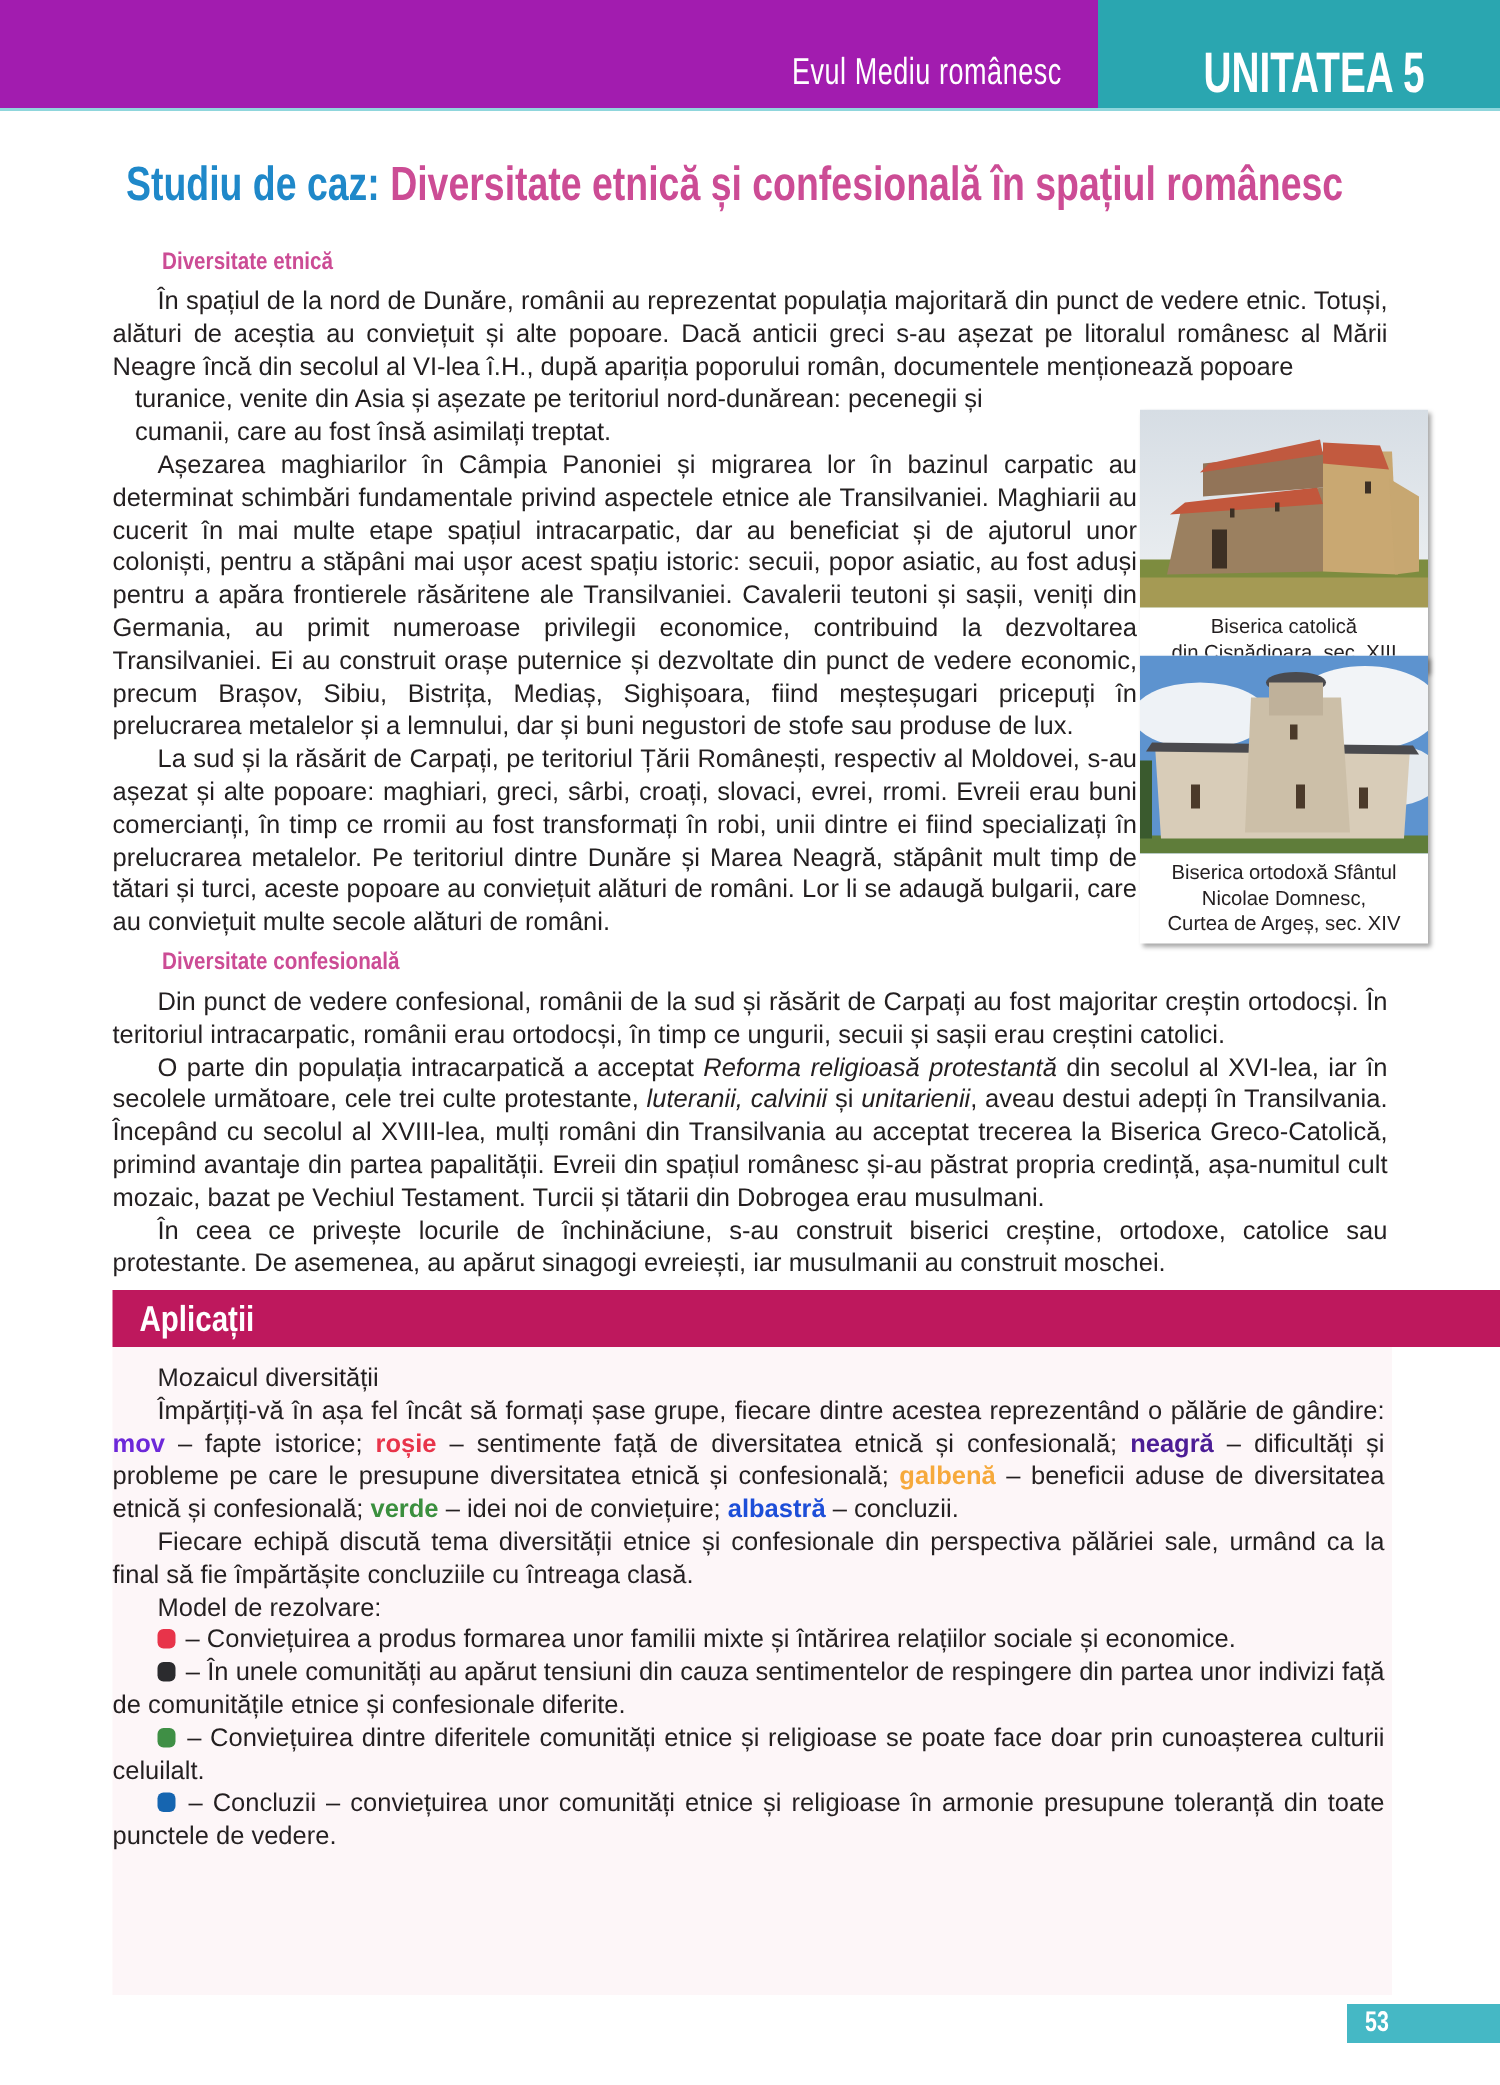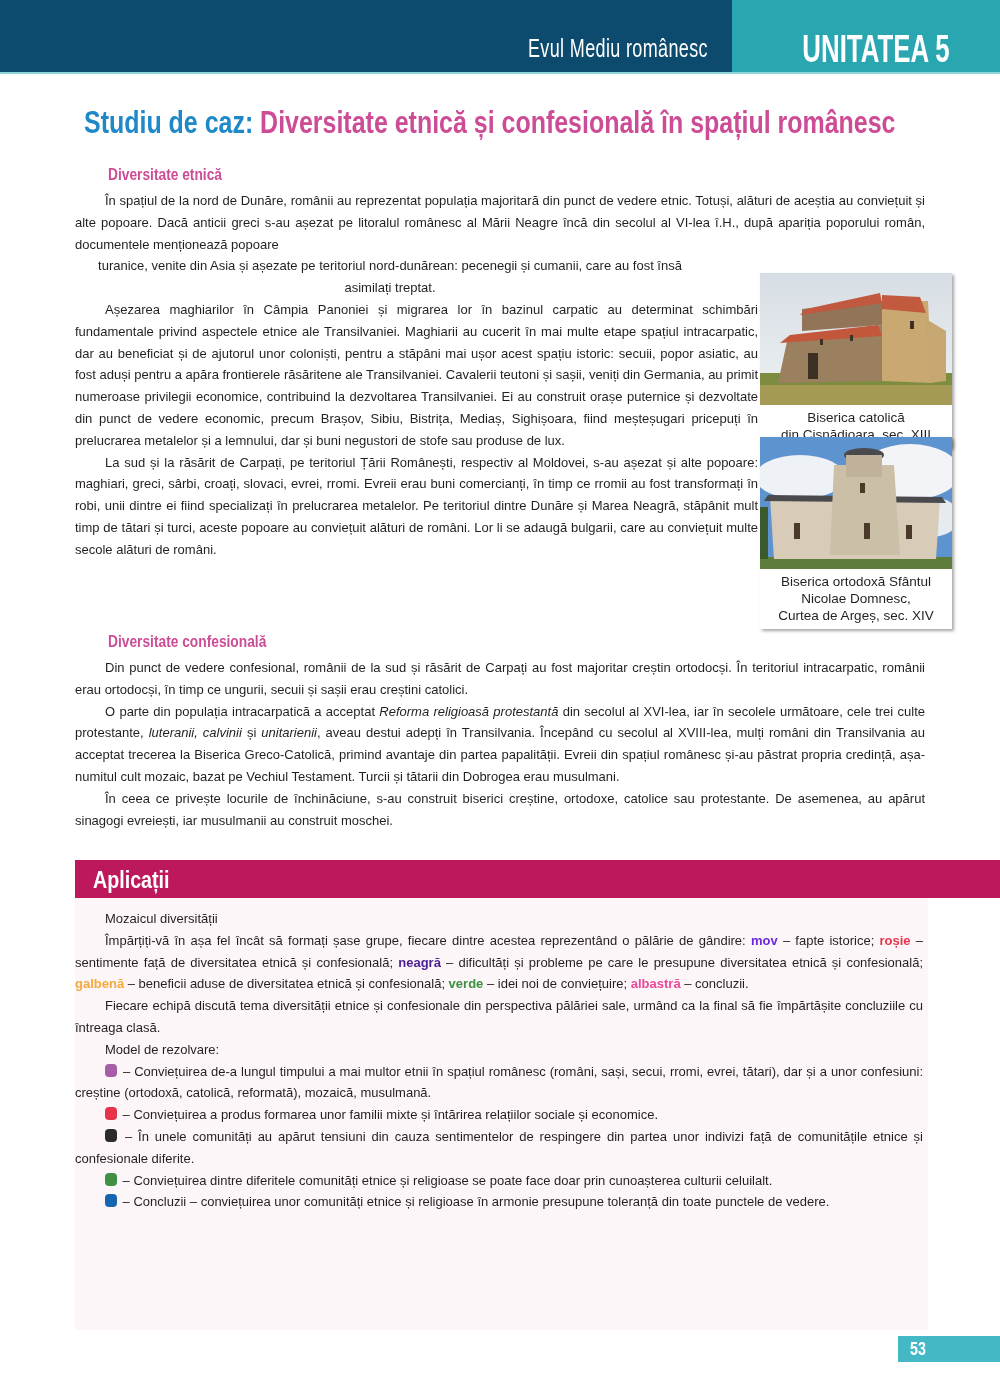--- a/index.html
+++ b/index.html
@@ -1,48 +1,48 @@
 <!DOCTYPE html>
 <html><head>
 <meta charset="utf-8">
 <style>
   html, body { margin:0; padding:0; }
   body { width:1000px; height:1390px; background:#ffffff; position:relative; overflow:hidden;
          font-family:"Liberation Sans", "DejaVu Sans", sans-serif; color:#231f20; }
-  .header { position:absolute; left:0; top:0; width:1000px; height:72px; background:#0c4a6e; }
+  .header { position:absolute; left:0; top:0; width:1000px; height:72px; background:#a21caf; }
   .header .unit-box { position:absolute; right:0; top:0; width:268px; height:72px; background:#2aa6b0; }
   .header .underline { position:absolute; left:0; top:72px; width:1000px; height:2px; background:#8fd6dc; }
   .header .chapter { position:absolute; right:292px; top:34px; color:#fff; font-family:"Liberation Sans", sans-serif;
           font-size:25px; transform:scaleX(0.72); transform-origin:right center; white-space:nowrap; letter-spacing:0.5px; }
   .header .unit { position:absolute; right:50px; top:28px; color:#fff; font-weight:bold; font-size:38px;
           transform:scaleX(0.68); transform-origin:right center; white-space:nowrap; }
   .title { position:absolute; left:84px; top:104px; font-size:32px; font-weight:bold; white-space:nowrap;
           transform:scaleX(0.78); transform-origin:left center; }
   .title .lead { color:#1f88c9; }
   .title .main { color:#cc4c95; }
   .subhead { position:absolute; font-weight:bold; color:#cc4c95; font-size:16px; transform:scaleX(0.86); transform-origin:left center; white-space:nowrap; }
-  .text { position:absolute; font-size:13px; line-height:21.8px; color:#231f20; text-align:justify; }
+  .text { position:absolute; font-size:17px; line-height:21.8px; color:#231f20; text-align:justify; }
   .text p { margin:0; text-indent:30px; }
   .text p.noind { text-indent:0; }
   .narrow { left:75px; width:683px; }
   .wide { left:75px; width:850px; }
   .figure { position:absolute; left:760px; width:192px; background:#fff; box-shadow:2px 2px 3px rgba(0,0,0,0.35); }
   .figure .photo { width:192px; height:132px; display:block; }
   .figure .caption { font-size:13.5px; line-height:17px; text-align:center; padding:4px 2px 5px; color:#231f20; }
   .app-bar { position:absolute; left:75px; top:860px; width:961px; height:38px; background:#be185d; }
   .app-bar span { position:absolute; left:18px; top:6px; color:#fff; font-weight:bold; font-size:24px; transform:scaleX(0.82); transform-origin:left center; white-space:nowrap; }
   .app-body { position:absolute; left:75px; top:898px; width:853px; height:432px; background:#fdf6f8; }
   .app-text { left:75px; width:848px; }
   .bold { font-weight:normal; }
   .c-mov { color:#6d28d9; font-weight:bold; }
   .c-rosie { color:#e8344a; font-weight:bold; }
   .c-neagra { color:#4c1d95; font-weight:bold; }
   .c-galbena { color:#f6a93b; font-weight:bold; }
   .c-verde { color:#3b8f3e; font-weight:bold; }
-  .c-albastra { color:#ec4899; font-weight:bold; }
+  .c-albastra { color:#1d4ed8; font-weight:bold; }
   .dot { display:inline-block; width:12px; height:13px; border-radius:4px; vertical-align:-1px; margin-right:2px; }
   .page-num { position:absolute; left:898px; top:1336px; width:102px; height:26px; background:#45b8c5; }
   .page-num span { position:absolute; left:12px; top:2px; color:#fff; font-weight:bold; font-size:19px; transform:scaleX(0.75); transform-origin:left center; }
 </style>
 </head>
 <body>
 
 <div class="header">
   <div class="unit-box"></div>
   <div class="underline"></div>
@@ -53,21 +53,21 @@
 <div class="title">
   <span class="lead">Studiu de caz:</span>
   <span class="main">Diversitate etnică și confesională în spațiul românesc</span>
 </div>
 
 <div class="subhead" style="left:108px; top:166px;">Diversitate etnică</div>
 
 <div class="text wide" style="top:190px;">
   <p>În spațiul de la nord de Dunăre, românii au reprezentat populația majoritară din punct de vedere etnic. Totuși, alături de aceștia au conviețuit și alte popoare. Dacă anticii greci s-au așezat pe litoralul românesc al Mării Neagre încă din secolul al VI-lea î.H., după apariția poporului român, documentele menționează popoare</p>
 </div>
-<div class="text" style="top:255px; left:80px; width:620px; text-align:center;">
+<div class="text" style="top:255px; left:90px; width:620px; text-align:left;">
   <p class="noind">turanice, venite din Asia și așezate pe teritoriul nord-dunărean: pecenegii și cumanii, care au fost însă asimilați treptat.</p>
 </div>
 <div class="text narrow" style="top:299px;">
   <p>Așezarea maghiarilor în Câmpia Panoniei și migrarea lor în bazinul carpatic au determinat schimbări fundamentale privind aspectele etnice ale Transilvaniei. Maghiarii au cucerit în mai multe etape spațiul intracarpatic, dar au beneficiat și de ajutorul unor coloniști, pentru a stăpâni mai ușor acest spațiu istoric: secuii, popor asiatic, au fost aduși pentru a apăra frontierele răsăritene ale Transilvaniei. Cavalerii teutoni și sașii, veniți din Germania, au primit numeroase privilegii economice, contribuind la dezvoltarea Transilvaniei. Ei au construit orașe puternice și dezvoltate din punct de vedere economic, precum Brașov, Sibiu, Bistrița, Mediaș, Sighișoara, fiind meșteșugari pricepuți în prelucrarea metalelor și a lemnului, dar și buni negustori de stofe sau produse de lux.</p>
   <p>La sud și la răsărit de Carpați, pe teritoriul Țării Românești, respectiv al Moldovei, s-au așezat și alte popoare: maghiari, greci, sârbi, croați, slovaci, evrei, rromi. Evreii erau buni comercianți, în timp ce rromii au fost transformați în robi, unii dintre ei fiind specializați în prelucrarea metalelor. Pe teritoriul dintre Dunăre și Marea Neagră, stăpânit mult timp de tătari și turci, aceste popoare au conviețuit alături de români. Lor li se adaugă bulgarii, care au conviețuit multe secole alături de români.</p>
 </div>
 
 <div class="figure" style="top:273px;">
   <svg class="photo" viewBox="0 0 192 132">
     <defs>
@@ -133,21 +133,20 @@
 <div class="app-body"></div>
 <div class="app-bar">
   <span>Aplicații</span>
 </div>
 
 <div class="text app-text" style="top:908px;">
   <p class="bold" style="padding-left:0;">Mozaicul diversității</p>
   <p><span>Împărțiți-vă în așa fel încât să formați șase grupe, fiecare dintre acestea reprezentând o pălărie de gândire: </span><span class="c-mov">mov</span><span> – fapte istorice; </span><span class="c-rosie">roșie</span><span> – sentimente față de diversitatea etnică și confesională; </span><span class="c-neagra">neagră</span><span> – dificultăți și probleme pe care le presupune diversitatea etnică și confesională; </span><span class="c-galbena">galbenă</span><span> – beneficii aduse de diversitatea etnică și confesională; </span><span class="c-verde">verde</span><span> – idei noi de conviețuire; </span><span class="c-albastra">albastră</span><span> – concluzii.</span></p>
   <p>Fiecare echipă discută tema diversității etnice și confesionale din perspectiva pălăriei sale, urmând ca la final să fie împărtășite concluziile cu întreaga clasă.</p>
   <p class="bold">Model de rezolvare:</p>
-  <p><span class="dot" style="background:#a65fa6"></span><span> – Conviețuirea de-a lungul timpului a mai multor etnii în spațiul românesc (români, sași, secui, rromi, evrei, tătari), dar și a unor confesiuni: creștine (ortodoxă, catolică, reformată), mozaică, musulmană.</span></p>
   <p><span class="dot" style="background:#e8344a"></span><span> – Conviețuirea a produs formarea unor familii mixte și întărirea relațiilor sociale și economice.</span></p>
   <p><span class="dot" style="background:#2b2b2e"></span><span> – În unele comunități au apărut tensiuni din cauza sentimentelor de respingere din partea unor indivizi față de comunitățile etnice și confesionale diferite.</span></p>
   <p><span class="dot" style="background:#3f8f45"></span><span> – Conviețuirea dintre diferitele comunități etnice și religioase se poate face doar prin cunoașterea culturii celuilalt.</span></p>
   <p><span class="dot" style="background:#1665b0"></span><span> – Concluzii – conviețuirea unor comunități etnice și religioase în armonie presupune toleranță din toate punctele de vedere.</span></p>
 </div>
 
 <div class="page-num">
   <span>53</span>
 </div>
 

